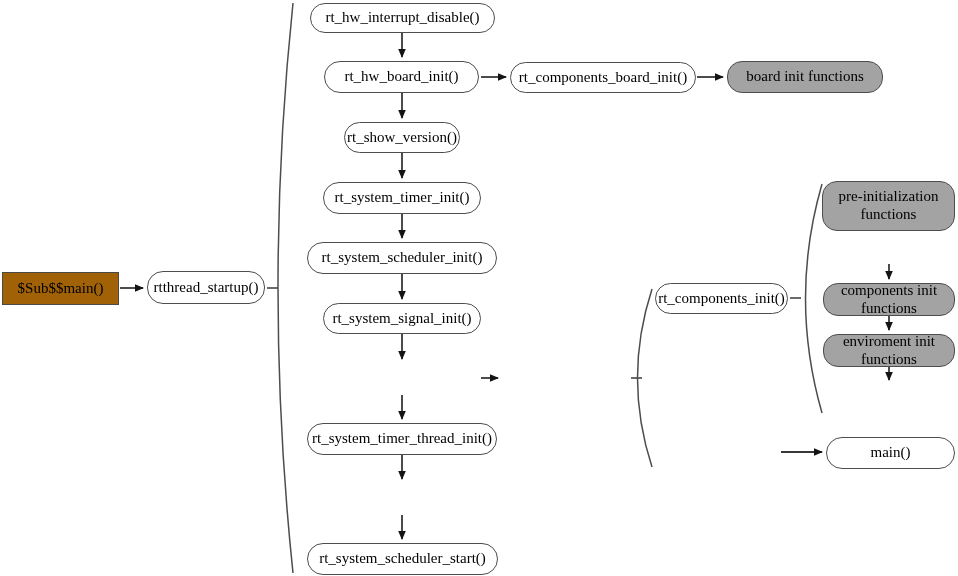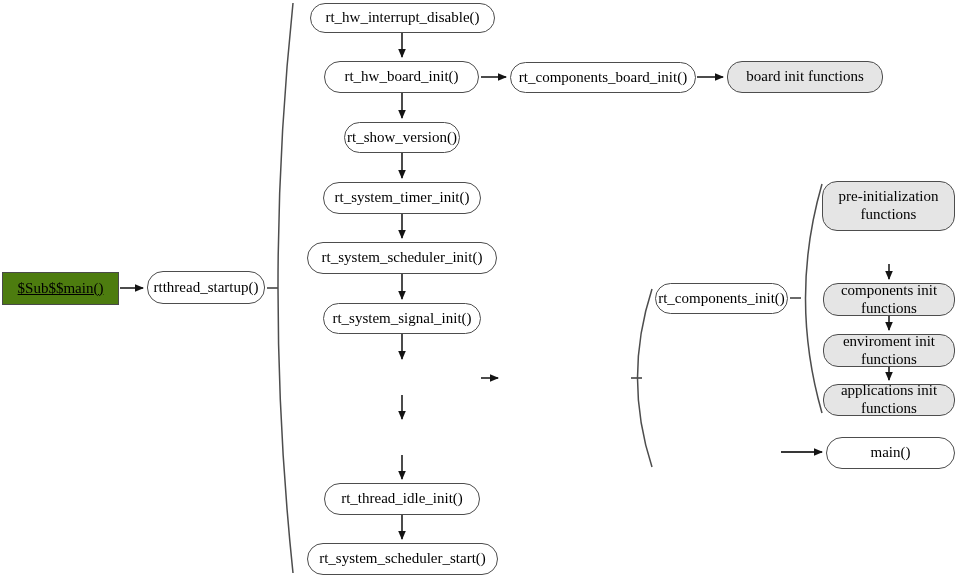--- a/index.html
+++ b/index.html
@@ -12,27 +12,26 @@
     position:absolute;box-sizing:border-box;
     display:flex;align-items:center;justify-content:center;
     text-align:center;font-size:15px;color:#000;line-height:1.18;
     padding:1px 4px;
   }
   .pill{
     background:#ffffff;border:1.6px solid #4d4d4d;border-radius:16px;
     white-space:nowrap;
   }
   .blue{
-    background:#e5e5e5;border:1.6px solid #4d4d4d;border-radius:15px;
+    background:#a3a3a3;border:1.6px solid #4d4d4d;border-radius:15px;
   }
   .blue.nowrap{white-space:nowrap;}
   .tan{
-    background:#4d7c0f;border:1.2px solid #4a4a4a;border-radius:0;
+    background:#a16207;border:1.2px solid #4a4a4a;border-radius:0;
     white-space:nowrap;
-    text-decoration:underline;
   }
 </style>
 </head>
 <body>
 
 <div class="stage">
 
   <svg class="edges" viewBox="0 0 958 576" xmlns="http://www.w3.org/2000/svg">
     <defs>
       <marker id="ah" markerWidth="10" markerHeight="9" refX="8.5" refY="4" orient="auto" markerUnits="userSpaceOnUse">
@@ -73,27 +72,26 @@
   <div class="node tan" style="left:2px;top:272px;width:117px;height:33px">$Sub$$main()</div>
 
   <div class="node pill" style="left:147px;top:271px;width:118px;height:33px">rtthread_startup()</div>
 
   <div class="node pill" style="left:310px;top:3px;width:185px;height:30px">rt_hw_interrupt_disable()</div>
   <div class="node pill" style="left:324px;top:61px;width:155px;height:32px">rt_hw_board_init()</div>
   <div class="node pill" style="left:344px;top:122px;width:116px;height:31px">rt_show_version()</div>
   <div class="node pill" style="left:323px;top:182px;width:158px;height:32px">rt_system_timer_init()</div>
   <div class="node pill" style="left:307px;top:242px;width:190px;height:32px">rt_system_scheduler_init()</div>
   <div class="node pill" style="left:323px;top:303px;width:158px;height:31px">rt_system_signal_init()</div>
-  <div class="node pill" style="left:324px;top:483px;width:156px;height:32px">rt_thread_idle_init()</div>
+  <div class="node pill" style="left:307px;top:423px;width:190px;height:32px">rt_system_timer_thread_init()</div>
   <div class="node pill" style="left:307px;top:543px;width:191px;height:32px">rt_system_scheduler_start()</div>
 
   <div class="node pill" style="left:510px;top:62px;width:186px;height:31px">rt_components_board_init()</div>
   <div class="node blue nowrap" style="left:727px;top:61px;width:156px;height:32px">board init functions</div>
 
   <div class="node pill" style="left:655px;top:283px;width:133px;height:31px">rt_components_init()</div>
   <div class="node pill" style="left:826px;top:437px;width:129px;height:32px">main()</div>
 
   <div class="node blue" style="left:822px;top:181px;width:133px;height:50px">pre-initialization functions</div>
   <div class="node blue" style="left:823px;top:283px;width:132px;height:33px">components init functions</div>
   <div class="node blue" style="left:823px;top:334px;width:132px;height:33px">enviroment init functions</div>
-  <div class="node blue" style="left:823px;top:384px;width:132px;height:32px">applications init functions</div>
 
 </div>
 
 </body></html>

